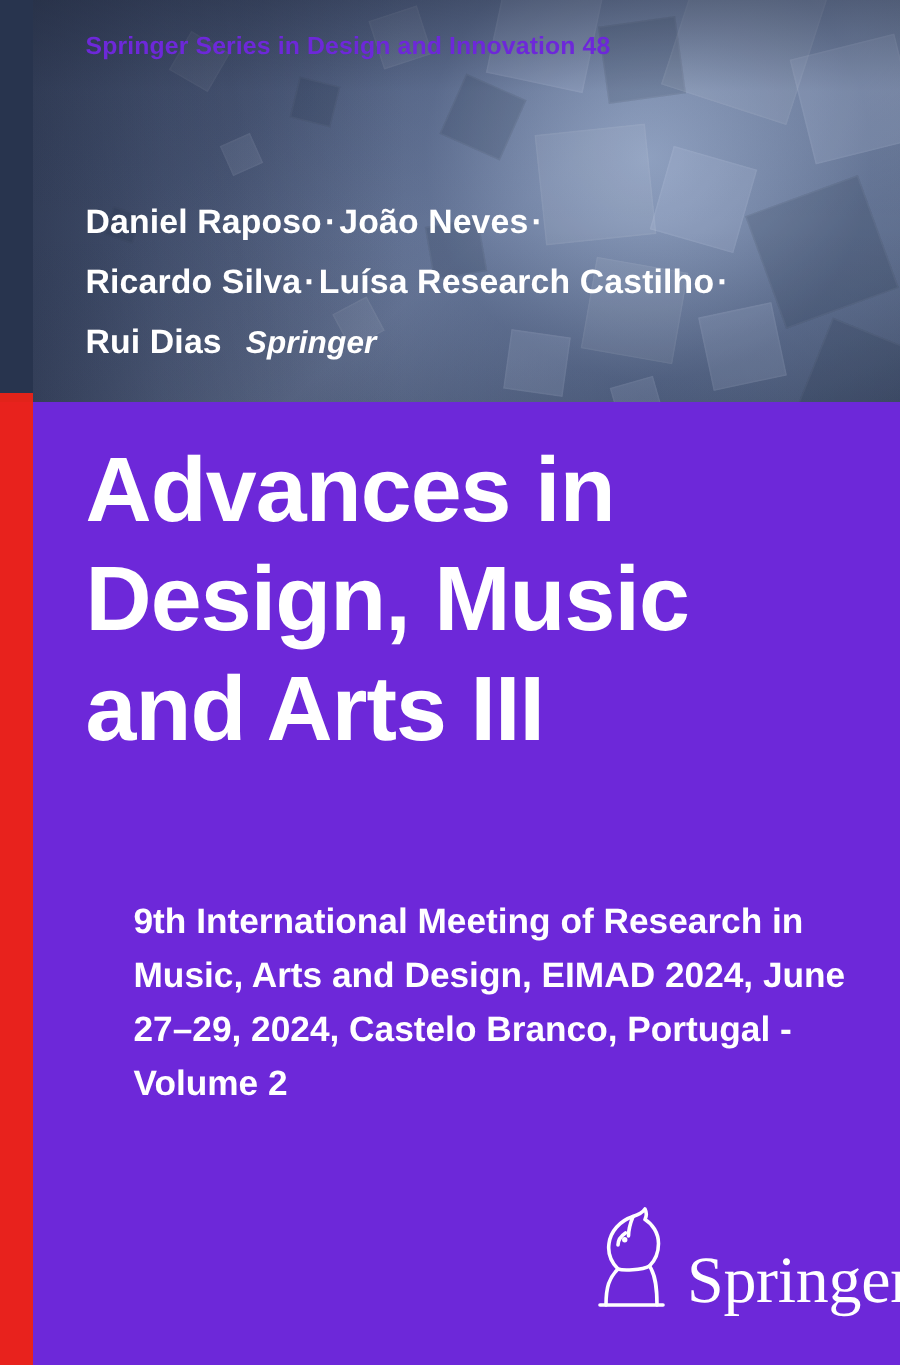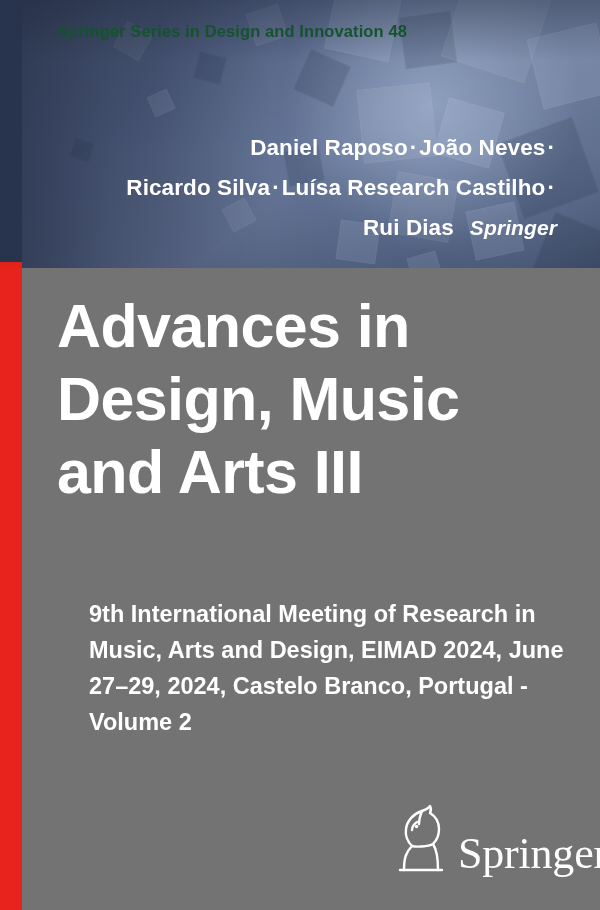--- a/index.html
+++ b/index.html
@@ -58,37 +58,36 @@
       linear-gradient(90deg, rgba(38,48,72,0.75) 0%, rgba(38,48,72,0.35) 18%, rgba(38,48,72,0.0) 45%);
   }
 
   
   .series-line {
     position: absolute;
     left: 57px;
     top: 22px;
     font-size: 16.5px;
     font-weight: bold;
-    color: #14532d;
+    color: #6d28d9;
     letter-spacing: 0.1px;
     white-space: nowrap;
   }
 
   
   .editors {
     position: absolute;
     left: 57px;
     top: 128px;
     width: 500px;
     color: #ffffff;
     font-size: 22.5px;
     line-height: 40px;
     font-weight: bold;
     letter-spacing: 0.1px;
-    text-align: right;
   }
   .editors .sep {
     font-weight: bold;
     padding: 0 2px;
   }
   .editors .editors-word {
     font-weight: bold;
     font-style: italic;
     font-size: 21px;
     padding-left: 16px;
@@ -120,21 +119,21 @@
     width: 600px;
     height: 642px;
     background: #e8221d;
   }
   .body-inner {
     position: absolute;
     left: 22px;
     top: 0;
     right: 0;
     bottom: 0;
-    background: #737373;
+    background: #6d28d9;
   }
 
   .book-title {
     position: absolute;
     left: 35px;
     top: 22px;
     width: 520px;
     color: #ffffff;
     font-size: 61px;
     line-height: 73px;

